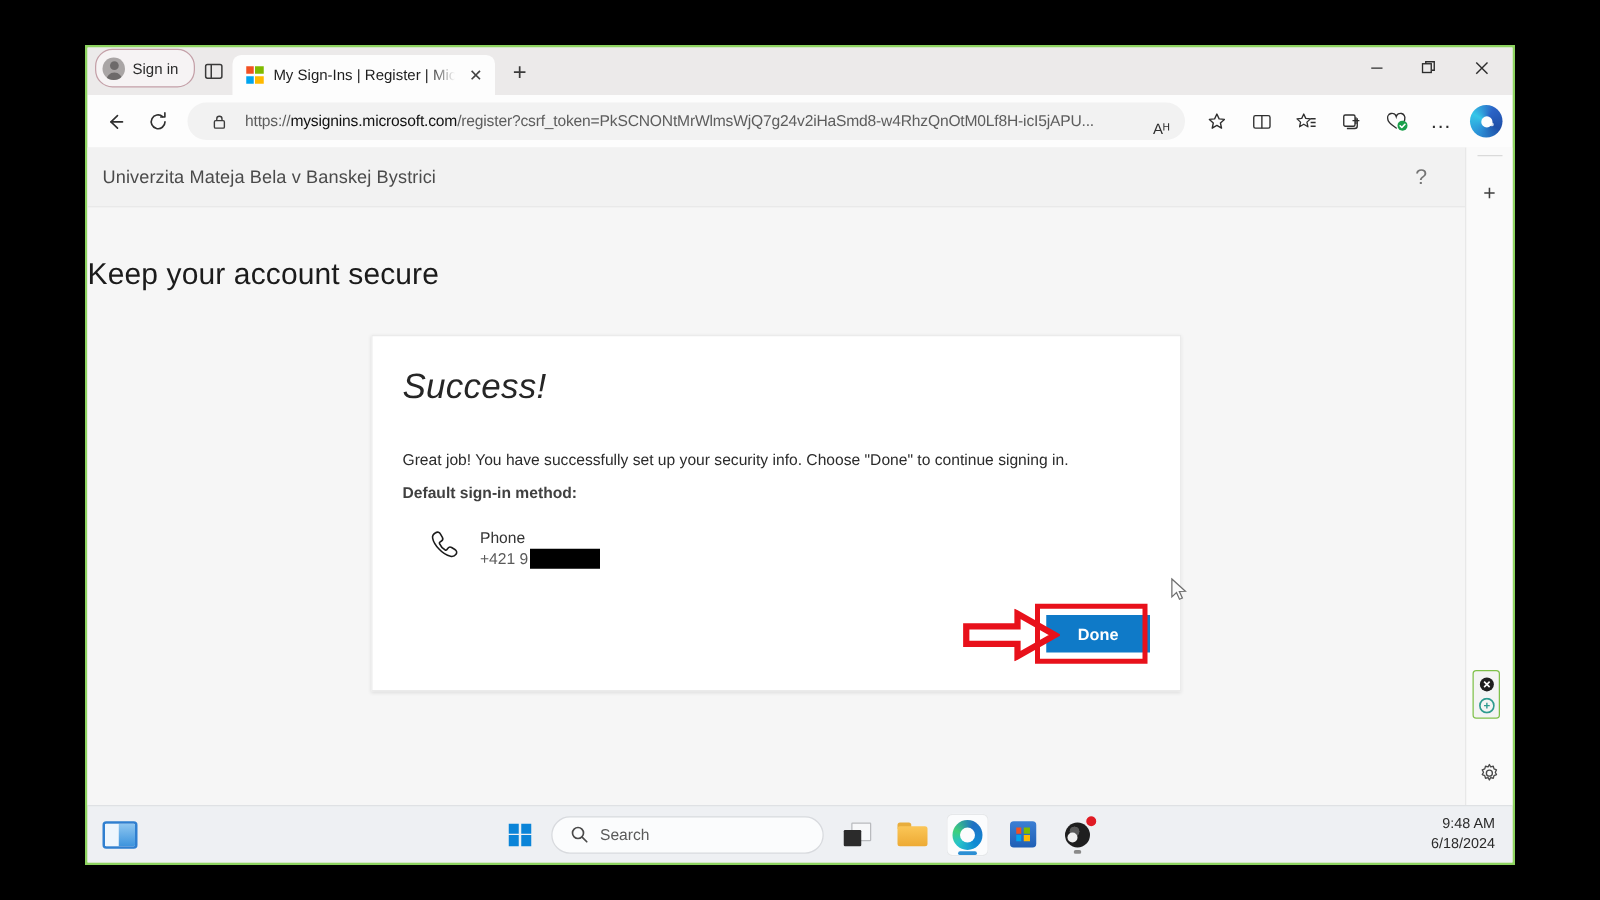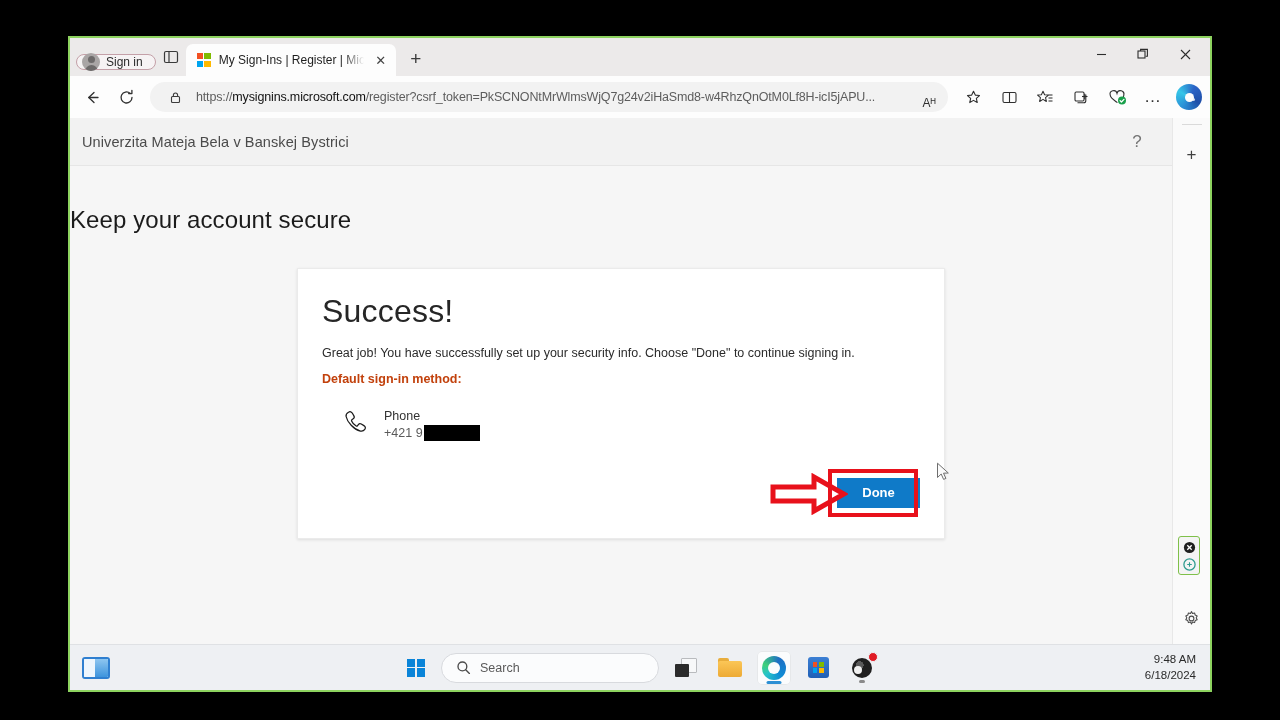--- a/index.html
+++ b/index.html
@@ -30,21 +30,21 @@
   
   .tabstrip {
     height: 38px;
     display: flex; align-items: flex-end;
     padding: 0 4px 0 6px;
     background: #eceaea;
     position: relative;
   }
   .signin-pill {
     display: flex; align-items: center; gap: 6px;
-    height: 16px; margin-bottom: 6px;
+    height: 31px; margin-bottom: 6px;
     padding: 0 12px 0 5px;
     border: 1px solid #c4a0a8;
     border-radius: 14px;
     background: #f6f3f4;
     font-size: 12px; color: #2b2b2b;
     cursor: default;
   }
   .avatar-circle {
     width: 18px; height: 18px; border-radius: 50%;
     background: #a9a5a5;
@@ -188,25 +188,25 @@
 
   .card {
     width: 648px; margin: 34px auto 0;
     background: #fff;
     border: 1px solid #ebebeb;
     box-shadow: 0 1px 3px rgba(0,0,0,.10);
     padding: 24px 24px 26px;
     position: relative;
   }
   .card-title {
-    font-size: 32px; font-weight: 400; color: #262626;
-    letter-spacing: .2px; margin-bottom: 16px;
+    font-size: 28px; font-weight: 400; color: #262626;
+    letter-spacing: .2px; margin-bottom: 36px; font-style: italic;
   }
   .card-desc { font-size: 12.5px; color: #2b2b2b; margin-bottom: 12px; }
-  .card-label { font-size: 12.5px; color: #c2410c; font-weight: bold; }
+  .card-label { font-size: 12.5px; color: #404040; font-weight: bold; }
 
   .method-row {
     display: flex; align-items: center; gap: 13px;
     margin-top: 20px; padding-left: 19px;
   }
   .method-text .m-name { font-size: 12.5px; color: #333; line-height: 1.35; }
   .method-text .m-num {
     font-size: 12.5px; color: #5a5a5a; line-height: 1.35;
     display: flex; gap: 1px;
   }

